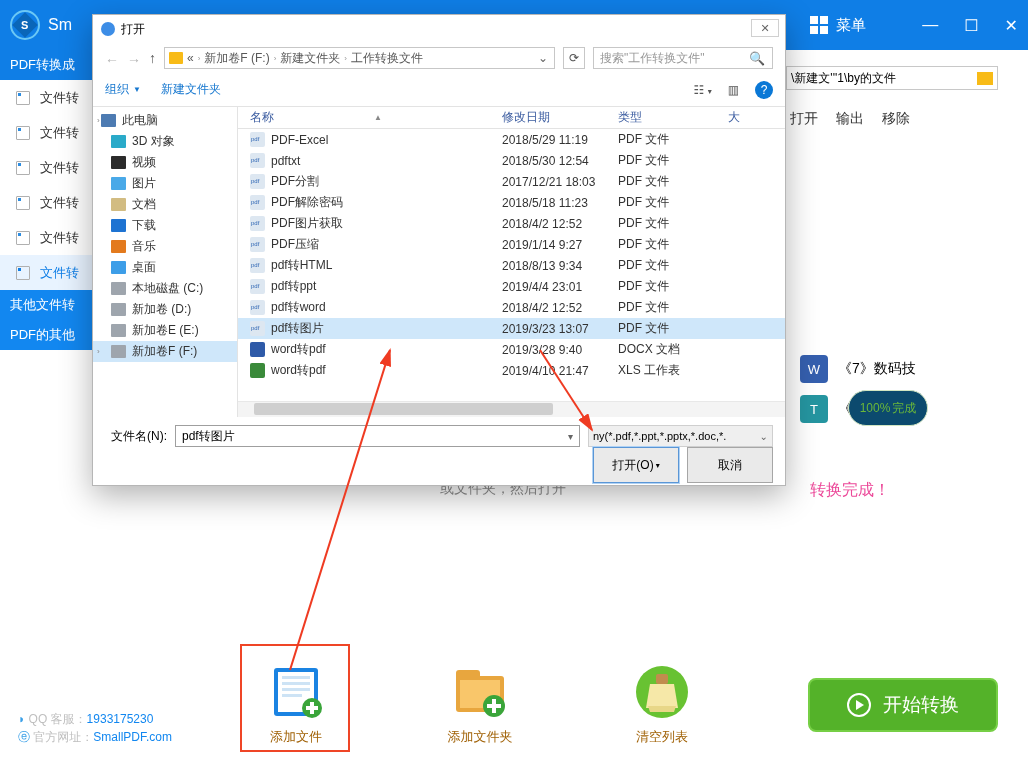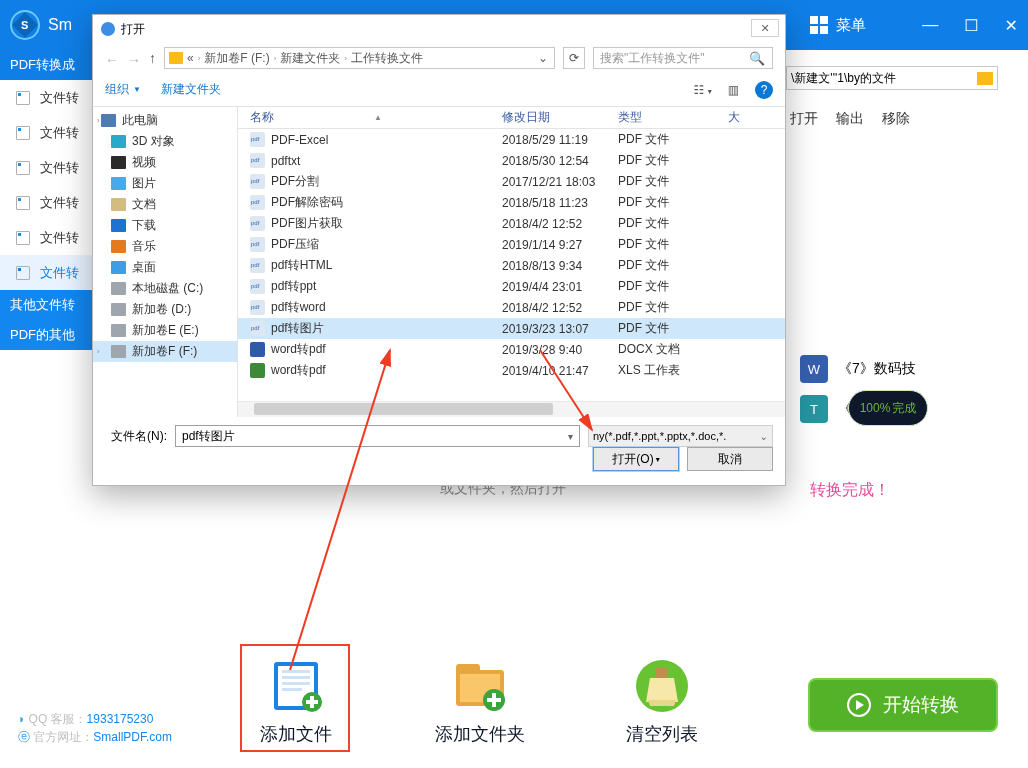--- a/index.html
+++ b/index.html
@@ -28,28 +28,28 @@
 .nav-head.blue3 { background: #1287f0; }
 .nav-item { display: flex; align-items: center; height: 35px; padding-left: 16px; gap: 10px; font-size: 13px; color: #333; }
 .nav-item.sel { background: #e8f3ff; color: #0f7ee6; }
 .nav-icn { width: 14px; height: 14px; border: 1px solid #b0b0b0; position: relative; flex-shrink: 0; border-radius: 1px; }
 .nav-icn::before { content: ''; position: absolute; left: 1px; top: 1px; width: 3px; height: 3px; background: #2c8ce0; }
 .nav-icn.sel::before { background: #0f7ee6; }
 
 
 .right-tile { position: absolute; display: flex; align-items: center; gap: 10px; font-size: 14px; }
 .tile-icn { width: 28px; height: 28px; border-radius: 4px; display: flex; align-items: center; justify-content: center; color: #fff; font-size: 13px; }
-.progress-badge { position: absolute; right: 100px; top: 390px; width: 80px; height: 36px; border: 1px solid #d2e6c2; border-radius: 18px; background: #0f172a; display: flex; align-items: center; justify-content: center; font-size: 12px; color: #6ab73a; gap: 2px;}
+.progress-badge { position: absolute; right: 100px; top: 390px; width: 80px; height: 36px; border: 1px solid #d2e6c2; border-radius: 18px; background: #0c4a6e; display: flex; align-items: center; justify-content: center; font-size: 12px; color: #6ab73a; gap: 2px;}
 .done-text { position: absolute; left: 810px; top: 480px; font-size: 16px; color: #ec4899; }
 
 
 .footer { position: absolute; left: 0; bottom: 0; width: 100%; height: 120px; }
 .contact { position: absolute; left: 18px; bottom: 22px; font-size: 12px; color: #bfbfbf; line-height: 18px; }
 .contact a { color: #1287f0; }
-.footer-tile { position: absolute; text-align: center; font-size: 18px; color: #0f172a; width: 100px; }
+.footer-tile { position: absolute; text-align: center; font-size: 13px; color: #a16207; width: 100px; }
 .footer-tile .bigicn { width: 56px; height: 56px; margin: 0 auto 8px; }
 .add-file-box { position: absolute; left: 240px; bottom: 16px; width: 110px; height: 108px; border: 2px solid #ef4526; }
 .start-btn { position: absolute; right: 30px; bottom: 36px; width: 190px; height: 54px; background: #54b229; border: 2px solid #76cf45; border-radius: 8px; color: #fff; display: flex; align-items: center; justify-content: center; gap: 12px; font-size: 19px; }
 .play { width: 24px; height: 24px; border: 2px solid #fff; border-radius: 50%; position: relative; }
 .play::after { content: ''; position: absolute; left: 7px; top: 5px; border-left: 8px solid #fff; border-top: 5px solid transparent; border-bottom: 5px solid transparent; }
 
 
 .dialog { position: absolute; left: 92px; top: 14px; width: 694px; height: 472px; background: #fff; border: 1px solid #b6b6b6; box-shadow: 0 10px 30px rgba(0,0,0,.3); }
 .dlg-title { height: 28px; display: flex; align-items: center; padding: 0 8px; font-size: 12px; }
 .dlg-title .shield { width: 14px; height: 14px; background: #3d8de6; border-radius: 50%; margin-right: 6px; }
@@ -94,21 +94,21 @@
 .scroll-bottom .track{ flex:1; position: relative;}
 
 .dlg-bottom { padding: 8px 12px; }
 .fname-row { display: flex; align-items: center; gap: 8px; font-size: 12px; }
 .fname-row label { width: 62px; text-align: right;}
 .fname-row .combo { flex: 1; height: 22px; border: 1px solid #9f9f9f; padding: 0 6px; display: flex; align-items: center; background: #fff; }
 .fname-row .combo .dd { margin-left: auto; color: #666; font-size: 10px;}
 .fname-row .ftype { width: 185px; height: 22px; border: 1px solid #cfcfcf; font-size: 11px; display: flex; align-items: center; padding: 0 4px; background:#efefef;}
 .fname-row .ftype .dd { margin-left: auto; color: #666; font-size: 10px;}
 .btn-row { display: flex; justify-content: flex-end; gap: 8px;}
-.dlg-btn { width: 86px; height: 24px; border: 1px solid #a6a6a6; background: #eaeaea; font-size: 12px; display: flex; align-items: center; justify-content: center;}
+.dlg-btn { width: 86px; height: 36px; border: 1px solid #a6a6a6; background: #eaeaea; font-size: 12px; display: flex; align-items: center; justify-content: center;}
 .dlg-btn.primary { border: 1px solid #5a96d6; box-shadow: 0 0 0 1px #b0d2f4;}
 
 
 .red-arrow { position: absolute; pointer-events: none; }
 .cut-text { position: absolute; left: 440px; top: 480px; font-size: 14px; color: #8c8c8c;}
 </style>
 </head>
 <body>
 
 <div class="app-titlebar">

